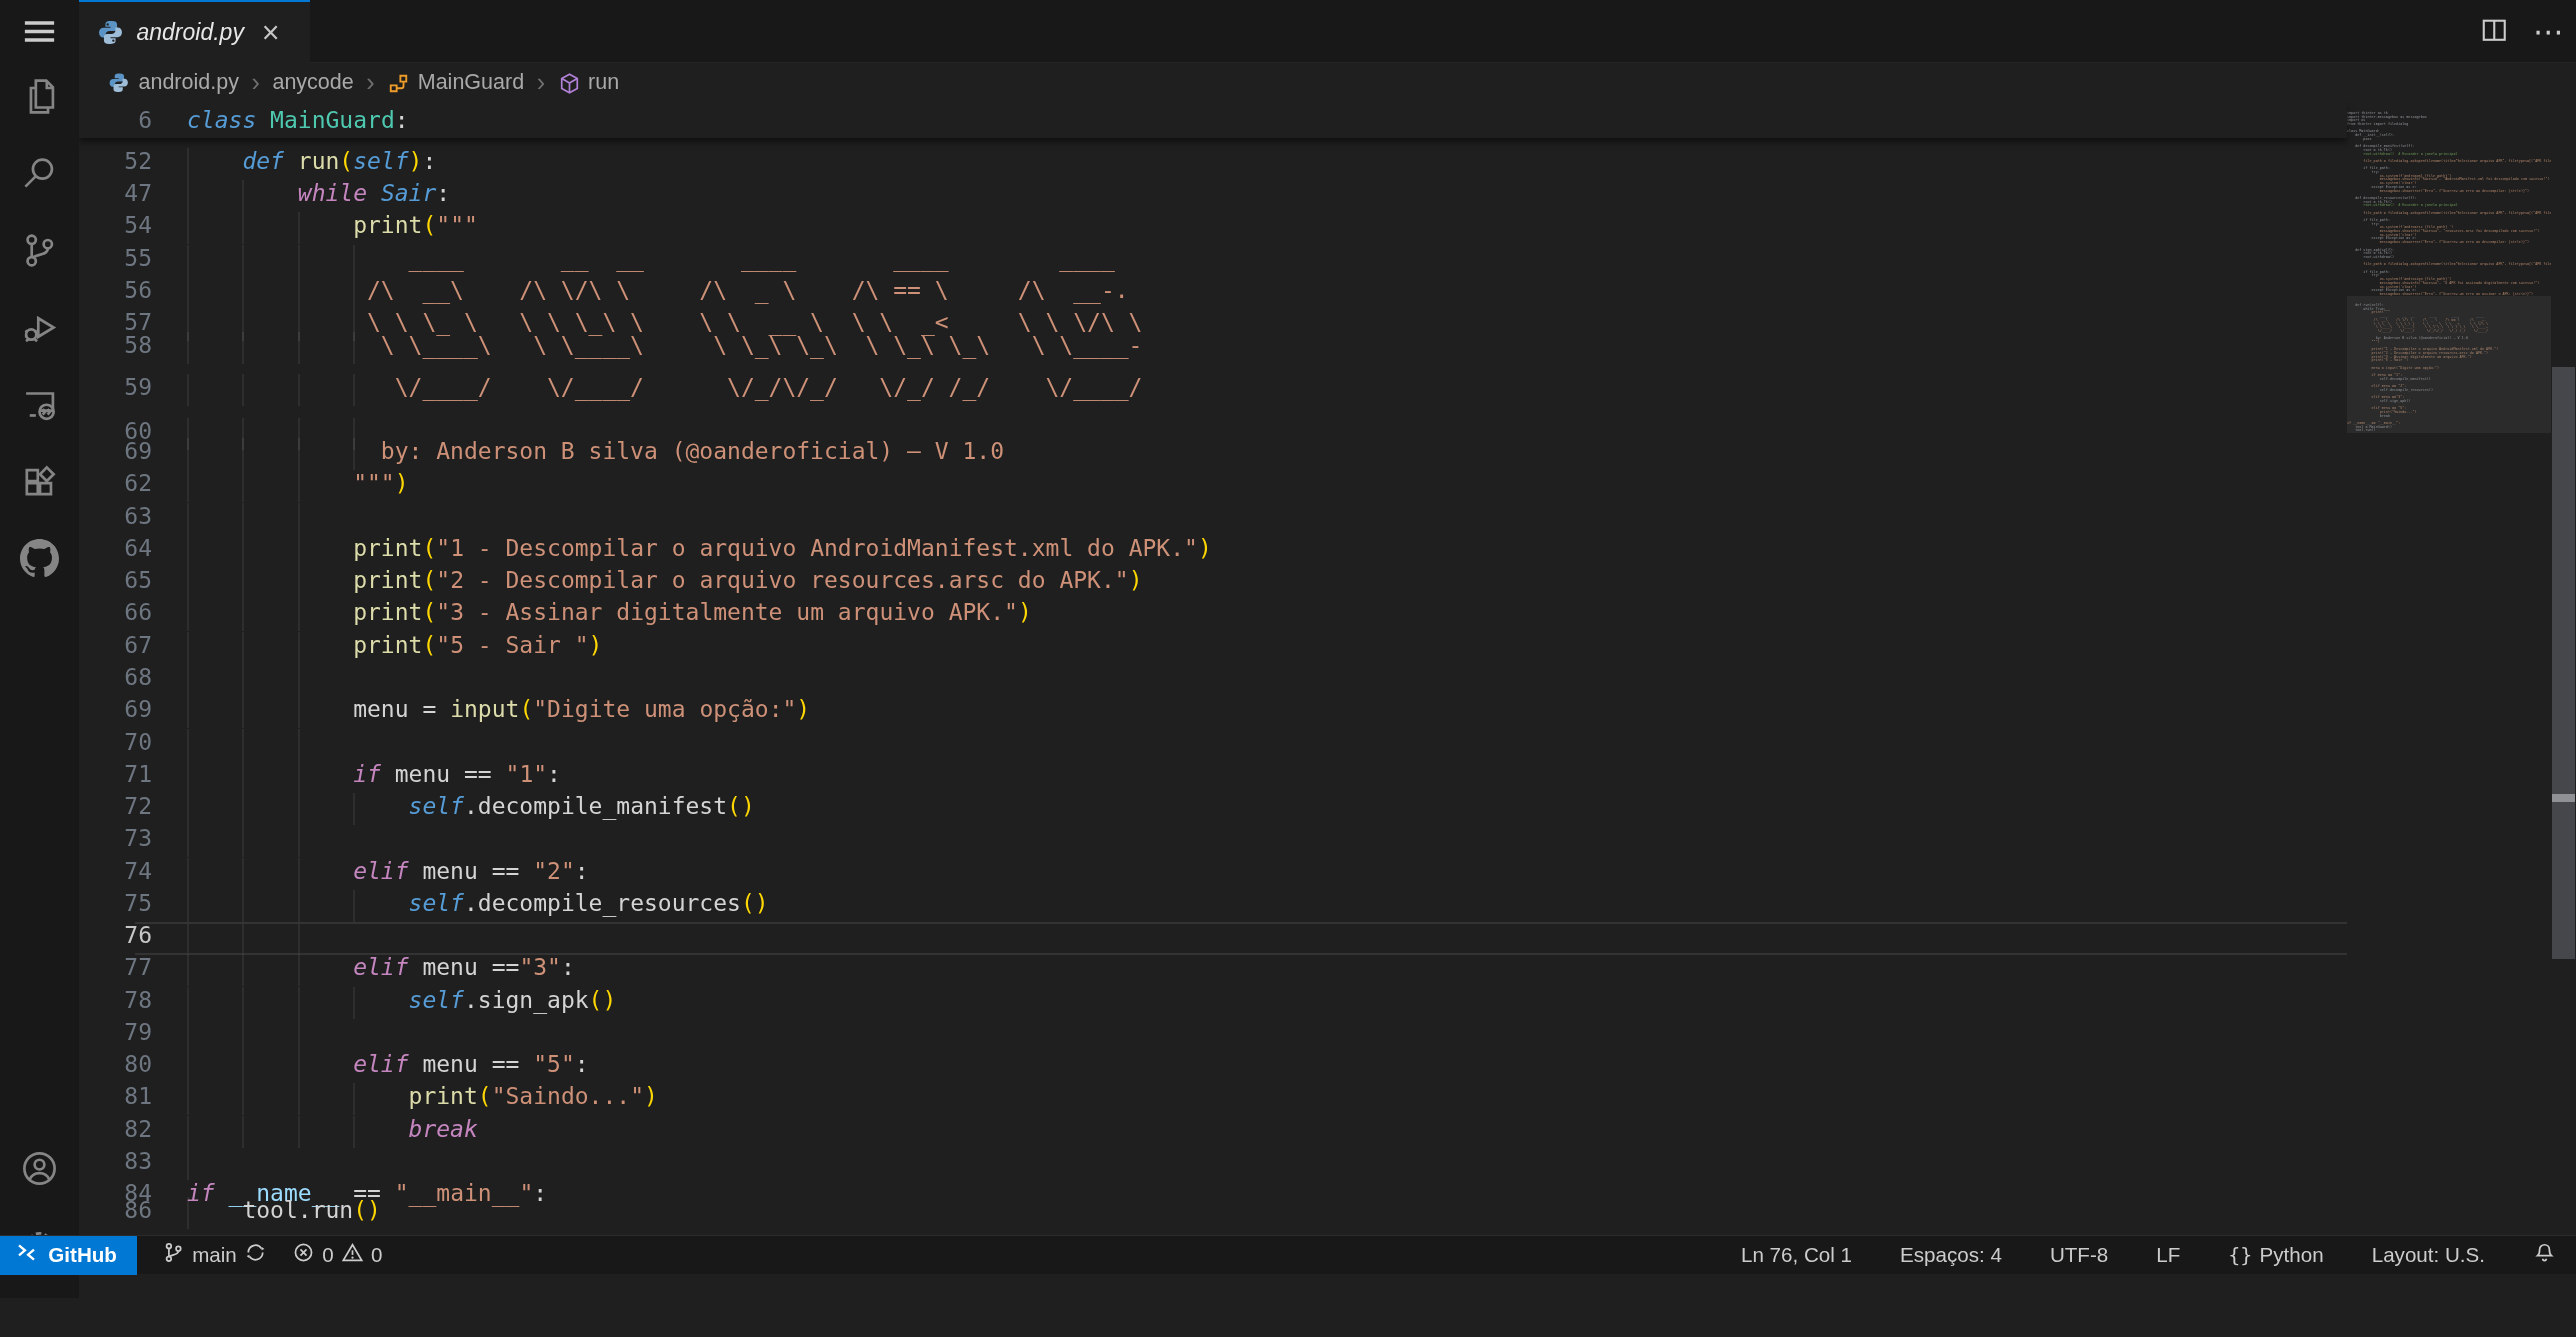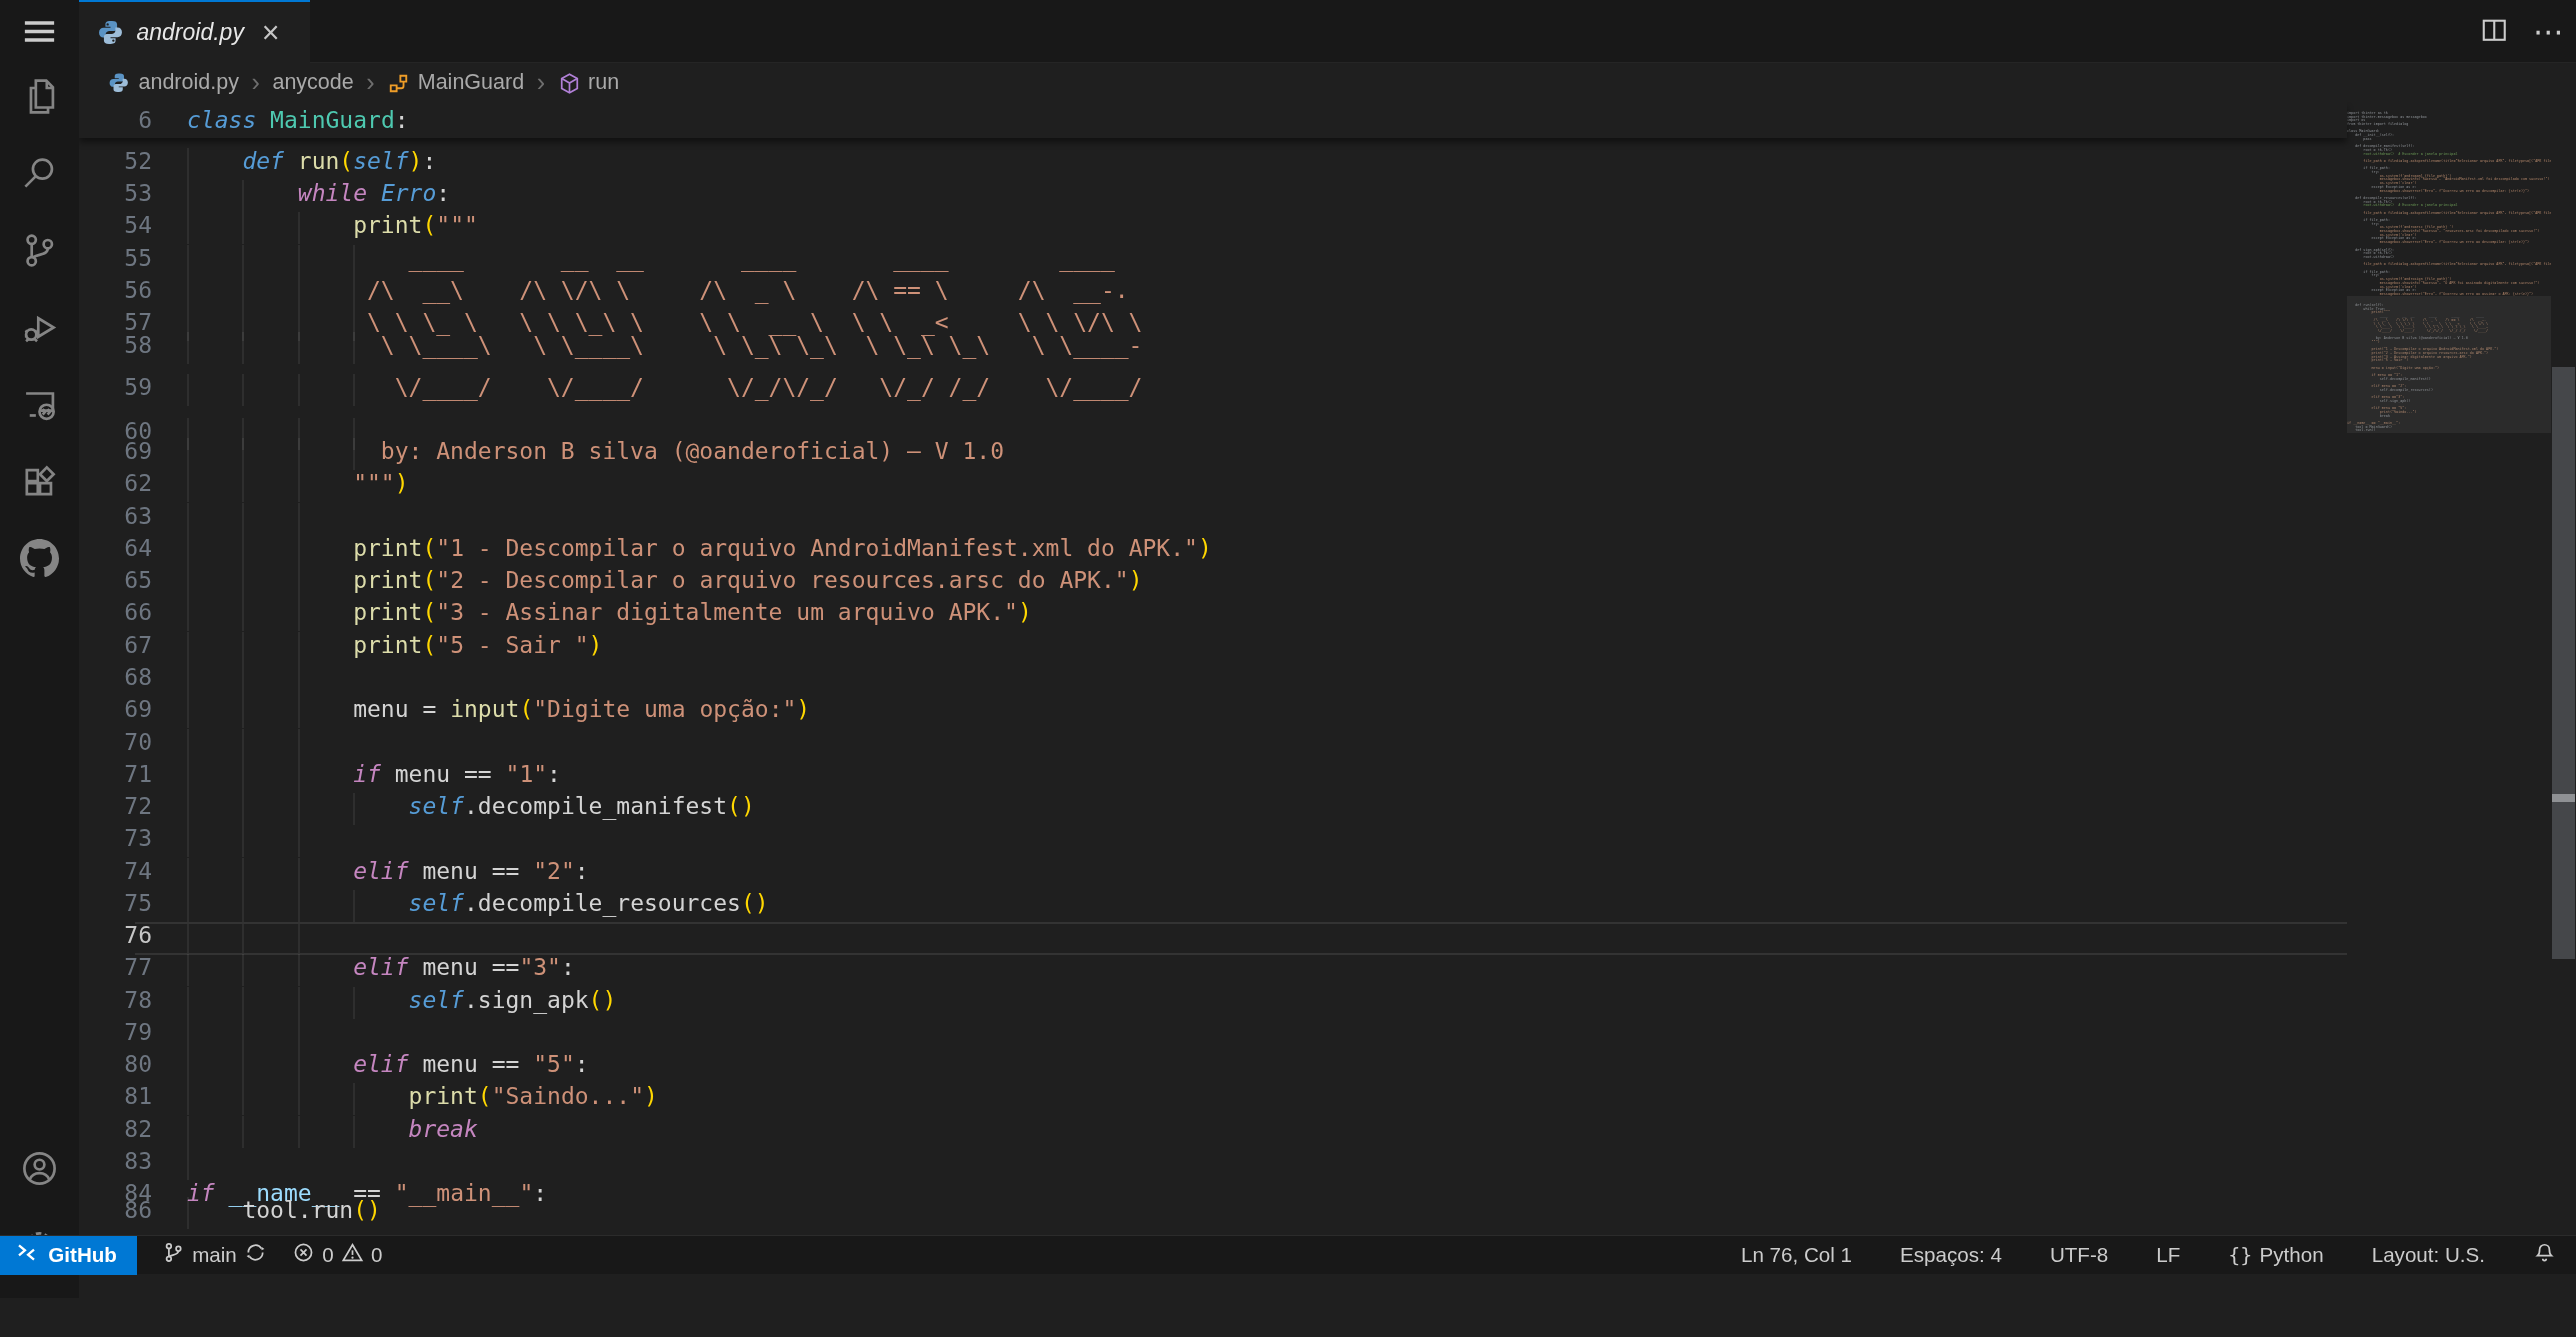--- a/index.html
+++ b/index.html
@@ -221,24 +221,24 @@
         <div class="row" style="top: 13.4px;">
           <span class="ln">51</span>
           <span class="code"></span>
         </div>
         <div class="row" style="top: 46px;">
           <span class="ln">52</span>
           <span class="guide" style="left: 108px;"></span>
           <span class="code"><span class="tk-t">    </span><span class="tk-b">def</span><span class="tk-t"> </span><span class="tk-f">run</span><span class="tk-p">(</span><span class="tk-b">self</span><span class="tk-p">)</span><span class="tk-o">:</span></span>
         </div>
         <div class="row" style="top: 78px;">
-          <span class="ln">53</span>
-          <span class="guide" style="left: 108px;"></span>
-          <span class="guide" style="left: 163px;"></span>
-          <span class="code"><span class="tk-t">        </span><span class="tk-k">while</span><span class="tk-t"> </span><span class="tk-b">Erro</span><span class="tk-o">:</span></span>
+          <span class="ln">47</span>
+          <span class="guide" style="left: 108px;"></span>
+          <span class="guide" style="left: 163px;"></span>
+          <span class="code"><span class="tk-t">        </span><span class="tk-k">while</span><span class="tk-t"> </span><span class="tk-b">Sair</span><span class="tk-o">:</span></span>
         </div>
         <div class="row" style="top: 110px;">
           <span class="ln">54</span>
           <span class="guide" style="left: 108px;"></span>
           <span class="guide" style="left: 163px;"></span>
           <span class="guide" style="left: 219px;"></span>
           <span class="code"><span class="tk-t">            </span><span class="tk-f">print</span><span class="tk-p">(</span><span class="tk-s">"""</span></span>
         </div>
         <div class="row" style="top: 143px;">
           <span class="ln">55</span>

